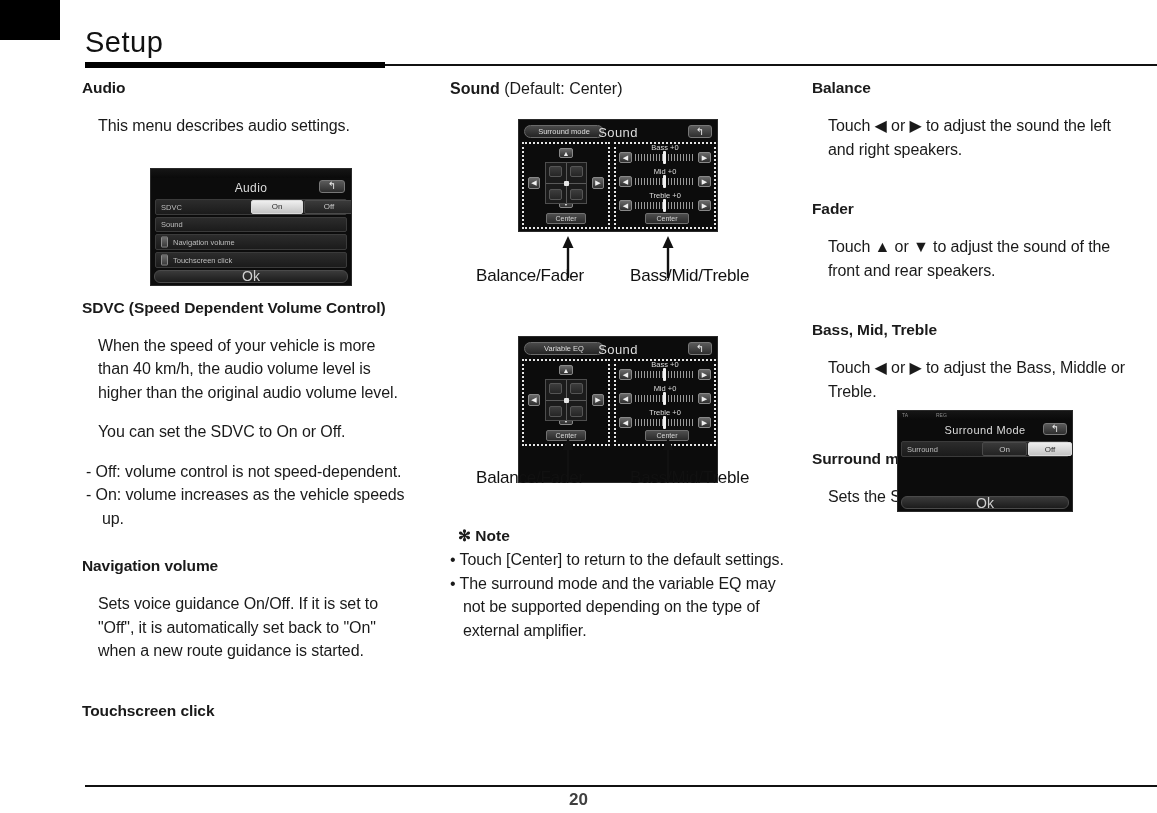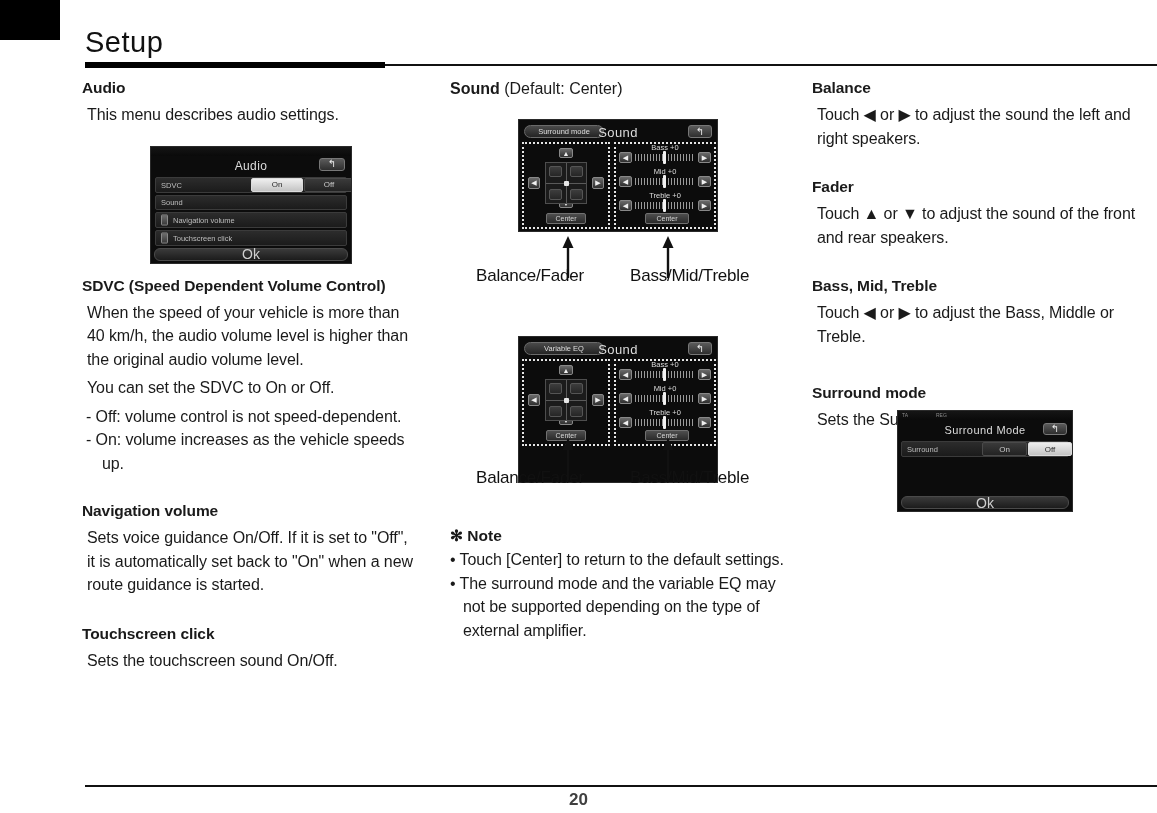--- a/index.html
+++ b/index.html
@@ -41,38 +41,38 @@
   .col { position: absolute; top: 78px; }
   .col-left   { left: 82px;  width: 342px; }
   .col-mid    { left: 450px; width: 340px; }
   .col-right  { left: 812px; width: 345px; }
 
   h3.sec {
     font-size: 15.5px; font-weight: bold; margin: 0 0 2px 0;
     letter-spacing: -0.1px; line-height: 20px;
   }
   p.body {
-    font-size: 16px; margin: 5px; line-height: 23.5px;
+    font-size: 16px; margin: 16px; line-height: 23.5px;
     letter-spacing: -0.1px; font-weight: 400;
   }
   .gap-md { height: 22px; }
   .gap-lg { height: 30px; }
 
   ul.dashlist { list-style: none; margin: 4px; padding: 0; }
   ul.dashlist li {
     font-size: 16px; line-height: 23.5px;
     padding-left: 16px; text-indent: -16px;
     letter-spacing: -0.1px;
   }
 
   .mixed-head { font-size: 16px; line-height: 22px; margin: 0 0 6px 0; }
   .mixed-head b { font-weight: bold; }
 
   
-  .note-head { font-size: 15.5px; font-weight: bold; margin: 0 0 3px 0; }
+  .note-head { font-size: 15.5px; font-weight: bold; margin: 0 0 3px 8px; }
   .note-head .star { font-weight: bold; }
   ul.bullets { list-style: none; margin: 0; padding: 0; }
   ul.bullets li {
     font-size: 16px; line-height: 23.5px;
     padding-left: 13px; text-indent: -13px;
     letter-spacing: -0.1px;
   }
 
   
   .device {
@@ -254,21 +254,20 @@
     <li>- Off: volume control is not speed-dependent.</li>
     <li>- On: volume increases as the vehicle speeds up.</li>
   </ul>
 
   <div class="gap-md"></div>
   <h3 class="sec">Navigation volume</h3>
   <p class="body">Sets voice guidance On/Off. If it is set to "Off", it is automatically set back to "On" when a new route guidance is started.</p>
 
   <div class="gap-md"></div>
   <h3 class="sec">Touchscreen click</h3>
-  <p class="body">Sets the touchscreen sound On/Off.</p>
 </div>
 
 <div class="col col-mid">
   <p class="mixed-head">
     <b>Sound</b><span> (Default: Center)</span>
   </p>
 </div>
 
 <div class="device" style="position:absolute;left:518px;top:119px;width:200px;height:113px;">
   <div class="pill-btn" style="left:5px;top:5px;width:80px;height:13px;">Surround mode</div>

